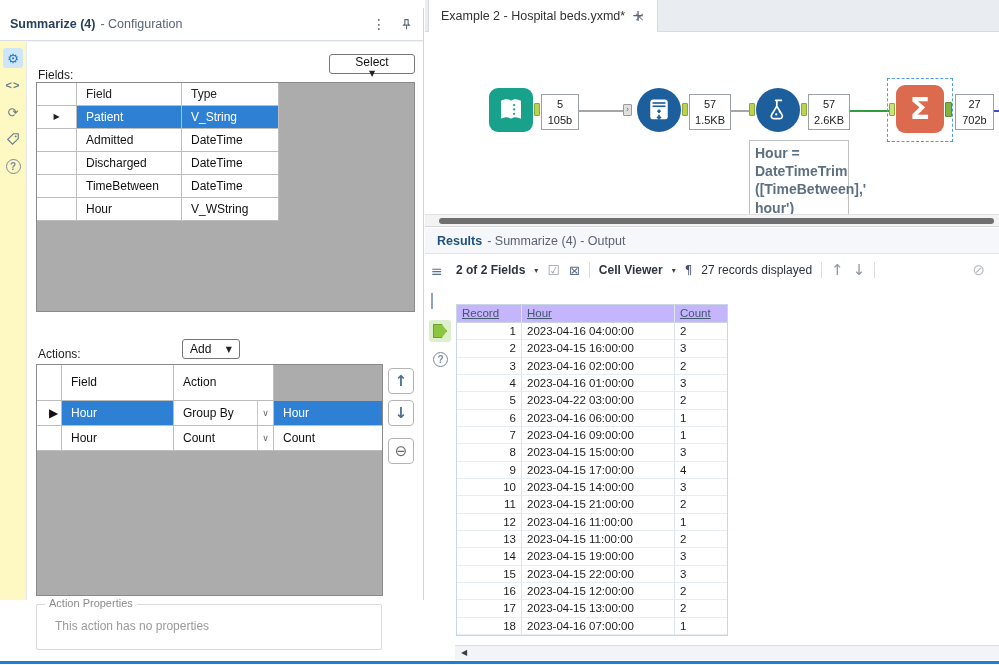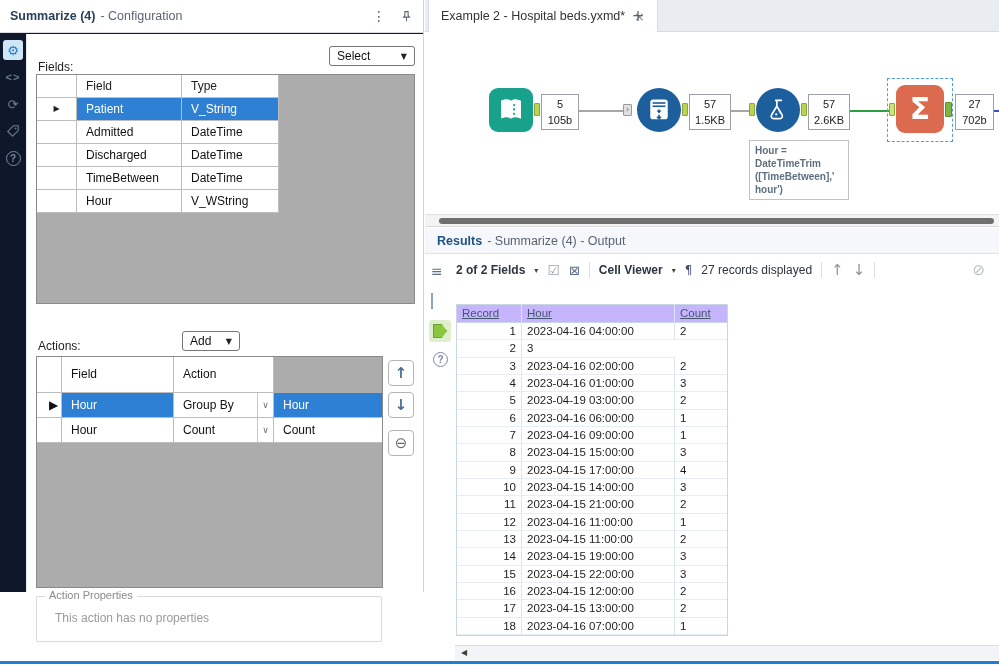--- a/index.html
+++ b/index.html
@@ -1,21 +1,21 @@
 <!DOCTYPE html>
 <html><head>
 <meta charset="utf-8">
 <style>
   * { margin:0; padding:0; box-sizing:border-box; }
   body { font-family:"Liberation Sans","DejaVu Sans",sans-serif; background:#fff; }
   .app { position:relative; width:999px; height:665px; background:#fff; overflow:hidden; font-size:12px; color:#222; }
   .ico { font-family:"DejaVu Sans",sans-serif; line-height:1; }
 
   
-  .config-panel { position:absolute; left:0; top:0; width:424px; height:592px; background:#0f172a; border-right:1px solid #cfd5dc; }
+  .config-panel { position:absolute; left:0; top:8px; width:424px; height:592px; background:#fef9c3; border-right:1px solid #cfd5dc; }
   .cfg-header { height:33px; border-bottom:1px solid #d8dee4; display:flex; align-items:center; padding:0 10px; gap:5px; background:#fff; }
   .cfg-title-bold { font-weight:bold; color:#29415c; font-size:12.5px; }
   .cfg-title-rest { color:#5a6472; font-size:12.5px; }
   .cfg-header-icons { margin-left:auto; display:flex; align-items:center; gap:14px; }
   .kebab { color:#5a6472; font-size:14px; cursor:pointer; }
   .cfg-strip { position:absolute; left:0; top:34px; bottom:0; width:27px; border-right:1px solid #e6e9ec; display:flex; flex-direction:column; align-items:center; padding-top:6px; gap:7px; }
   .strip-icon { width:20px; height:20px; display:flex; align-items:center; justify-content:center; color:#6b7b8c; font-size:13px; border-radius:3px; cursor:pointer; }
   .strip-icon.sel { background:#cfe6f9; color:#1f78c8; }
   .strip-icon.code-txt { font-size:11px; font-weight:bold; letter-spacing:1px; }
   .help-circle { width:15px; height:15px; border:1.4px solid #7a8aa0; border-radius:50%; color:#7a8aa0; font-size:10px; display:flex; align-items:center; justify-content:center; font-weight:bold; }
@@ -68,21 +68,21 @@
   .t-formula  { left:331px; top:56px; background:#1d5e9d; }
   .t-summarize { left:471px; top:53px; width:48px; height:48px; border-radius:9px; background:#dc6a4e; color:#fff; font-size:30px; font-weight:bold; }
   .sel-box { position:absolute; left:462px; top:46px; width:66px; height:64px; border:1px dashed #4d9de0; }
   .anchor { position:absolute; width:6px; height:13px; background:#b9d44f; border:1px solid #8ea43f; border-radius:1px; }
   .anchor.dark { background:#7fb43e; border-color:#5f8c2c; width:7px; height:15px; }
   .anchor.gray { background:#e0e0e0; border-color:#9a9a9a; width:9px; height:12px; color:#6a6a6a; font-size:8px; display:flex; align-items:center; justify-content:center; }
   .ann { position:absolute; background:#fff; border:1px solid #9aa0a6; text-align:center; font-size:11px; color:#222; line-height:16px; padding-top:1px; height:36px; }
   .wire { position:absolute; height:2px; background:#a6a6a6; }
   .wire.green { background:#2f9e3f; }
   .wire.blue { background:#3c4ec9; }
-  .note { position:absolute; left:324px; top:108px; width:100px; border:1px solid #c2c2c2; background:#fff; padding:3px 5px; font-size:10px; font-weight:bold; color:#5d7081; line-height:1.3; }
+  .note { position:absolute; left:324px; top:108px; width:100px; border:1px solid #c2c2c2; background:#fff; padding:3px 5px; font-size:14px; font-weight:bold; color:#5d7081; line-height:1.3; }
   .canvas-scroll { position:absolute; left:0; top:214px; width:574px; height:13px; background:#f3f3f3; border-top:1px solid #e2e2e2; border-bottom:1px solid #d8d8d8; }
   .canvas-thumb { position:absolute; left:14px; right:5px; top:3px; height:6px; background:#6f6f6f; border-radius:3px; }
 
   
   .res-header { position:absolute; left:0; top:228px; width:574px; height:26px; background:#f5f7fa; border-bottom:1px solid #dee4eb; display:flex; align-items:center; padding-left:12px; gap:5px; font-size:12.5px; }
   .res-bold { font-weight:bold; color:#1d5382; }
   .res-rest { color:#5a6472; }
   .res-toolbar { position:absolute; left:0; top:254px; width:574px; height:32px; background:#fff; display:flex; align-items:center; padding-left:31px; gap:9px; font-size:12px; color:#2b3440; }
   .tb-strong { font-weight:bold; color:#2b3440; }
   .tb-sep { width:1px; height:16px; background:#d9dee5; }
@@ -133,21 +133,21 @@
             <circle cx="11" cy="5" r="1.1" fill="#6b7b8c"></circle>
           </svg>
       </span>
       <span class="strip-icon">
           <span class="help-circle">?</span>
         </span>
     </div>
 
     <div class="cfg-content">
       <span class="section-label" style="left:11px; top:26px;">Fields:</span>
-      <div class="dd-btn" style="top:12px; right:8px; width:86px;">
+      <div class="dd-btn" style="top:12px; right:8px; width:86px;flex-direction:column;">
         <span>Select</span>
         <span class="dd-caret">▼</span>
       </div>
 
       <div class="ftable">
         <div class="frow fhead">
           <div class="fcell mcell"></div>
           <div class="fcell">Field</div>
           <div class="fcell">Type</div>
         </div>
@@ -368,38 +368,39 @@
       <div>
 
           <div class="rrow">
             <div class="rcell rc-num">1</div>
             <div class="rcell">2023-04-16 04:00:00</div>
             <div class="rcell">2</div>
           </div>
 
           <div class="rrow">
             <div class="rcell rc-num">2</div>
+            <div class="rcell">2023-04-15 16:00:00</div>
             <div class="rcell">3</div>
           </div>
 
           <div class="rrow">
             <div class="rcell rc-num">3</div>
             <div class="rcell">2023-04-16 02:00:00</div>
             <div class="rcell">2</div>
           </div>
 
           <div class="rrow">
             <div class="rcell rc-num">4</div>
             <div class="rcell">2023-04-16 01:00:00</div>
             <div class="rcell">3</div>
           </div>
 
           <div class="rrow">
             <div class="rcell rc-num">5</div>
-            <div class="rcell">2023-04-19 03:00:00</div>
+            <div class="rcell">2023-04-22 03:00:00</div>
             <div class="rcell">2</div>
           </div>
 
           <div class="rrow">
             <div class="rcell rc-num">6</div>
             <div class="rcell">2023-04-16 06:00:00</div>
             <div class="rcell">1</div>
           </div>
 
           <div class="rrow">

